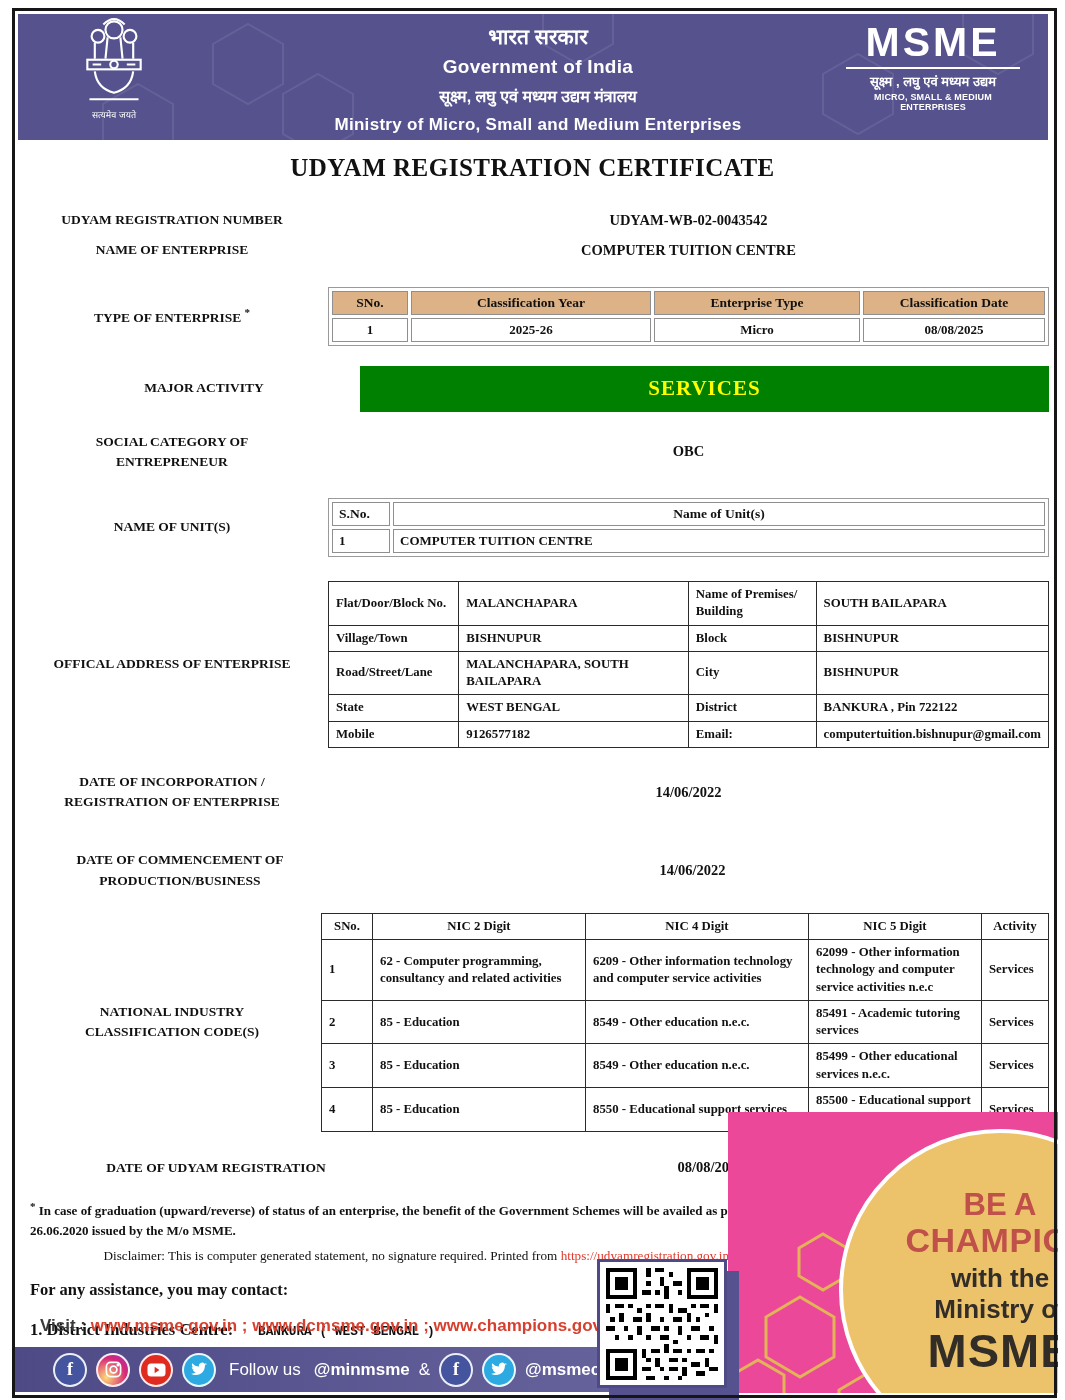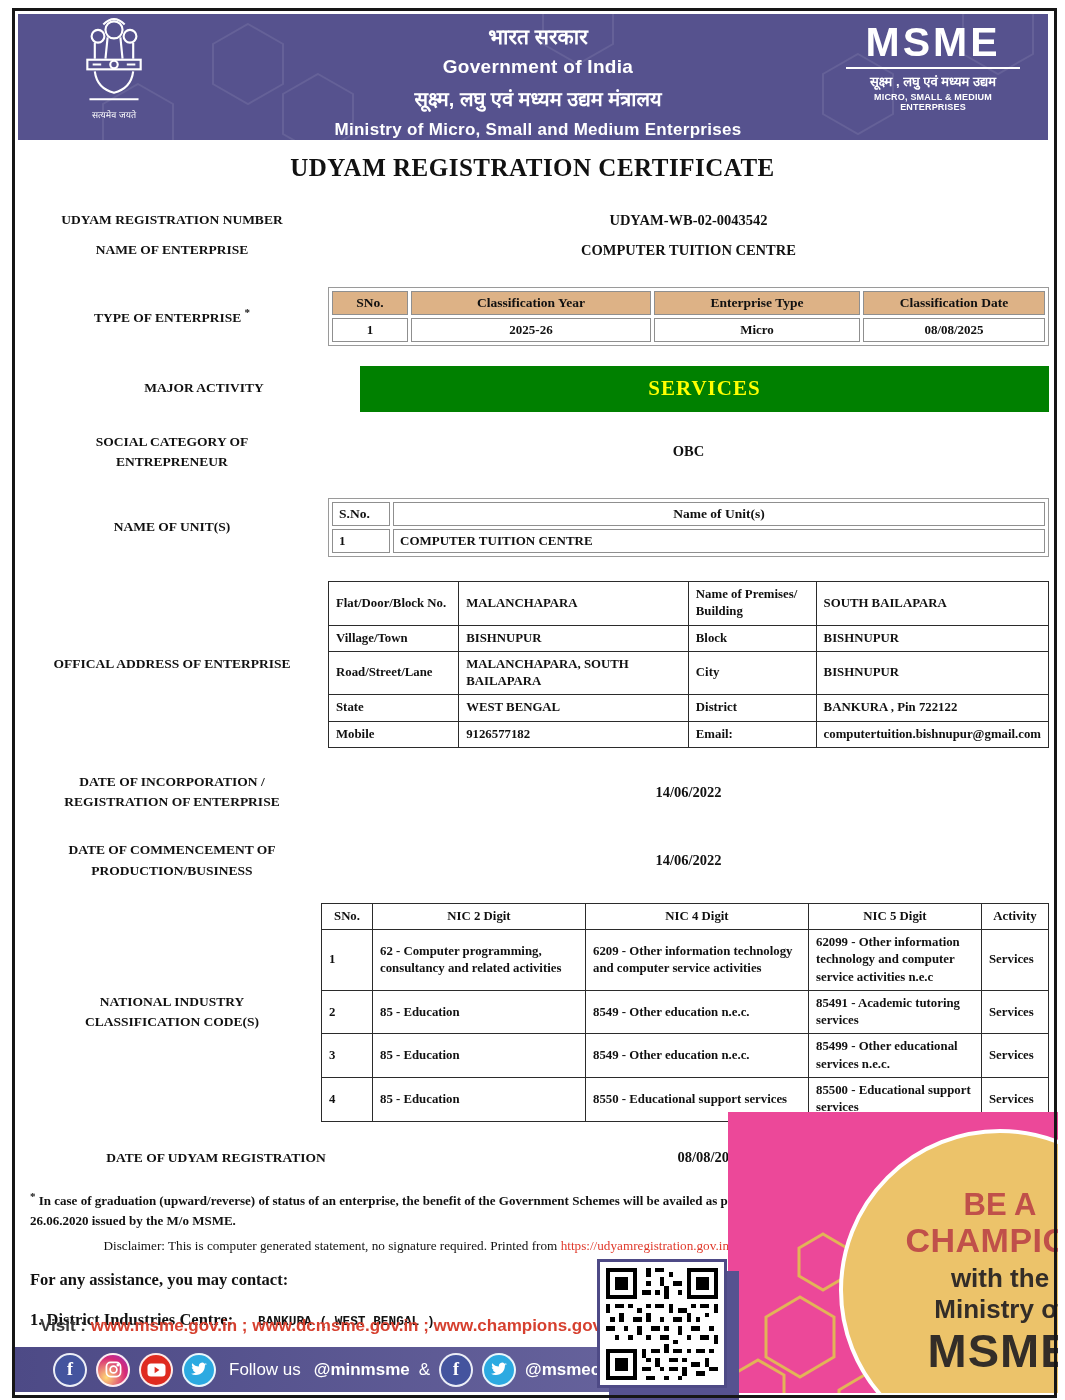--- a/index.html
+++ b/index.html
@@ -11,21 +11,21 @@
   
   .header{position:absolute;left:18px;top:14px;width:1030px;height:126px;background:#56528E;z-index:1;}
   .hexbg{position:absolute;inset:0;width:100%;height:100%;}
   .emblem{position:absolute;left:40px;top:2px;width:112px;height:122px;text-align:center;color:#fff;}
   .emblem svg{display:block;margin:0 auto;}
   .emblem .motto{font-family:"DejaVu Sans",sans-serif;font-size:9px;color:#fff;margin-top:-4px;}
   .h-center{position:absolute;left:255px;top:8px;width:530px;text-align:center;color:#fff;
             font-family:"Liberation Sans","DejaVu Sans",sans-serif;font-weight:bold;}
   .h-hi1{font-size:21px;}
   .h-en1{font-size:19px;margin-top:6px;letter-spacing:.3px;}
-  .h-hi2{font-size:20px;margin-top:7px;}
+  .h-hi2{font-size:16px;margin-top:7px;}
   .h-en2{font-size:17px;margin-top:8px;letter-spacing:.3px;}
   .msme-logo{position:absolute;right:26px;top:8px;width:178px;text-align:center;color:#fff;
              font-family:"Liberation Sans","DejaVu Sans",sans-serif;}
   .msme-acr{font-size:41px;font-weight:bold;letter-spacing:3px;line-height:1;}
   .msme-rule{border-top:2px solid #fff;margin:4px 2px 3px 2px;}
   .msme-hi{font-size:13px;font-weight:bold;}
   .msme-en{font-size:9px;font-weight:bold;margin-top:2px;letter-spacing:.2px;}
 
   
   .content{position:absolute;left:16px;top:146px;width:1033px;z-index:1;}
@@ -251,21 +251,21 @@
         </tbody>
           </table>
       </div>
     </div>
 
     <div class="row" style="margin-top:24px;">
       <div class="lab" style="padding:0 20px;box-sizing:border-box;">DATE OF INCORPORATION / REGISTRATION OF ENTERPRISE</div>
       <div class="val">14/06/2022</div>
     </div>
 
-    <div class="row" style="margin-top:28px;">
+    <div class="row" style="margin-top:38px;padding-left:8px;">
       <div class="lab" style="padding:0 20px;box-sizing:border-box;">DATE OF COMMENCEMENT OF PRODUCTION/BUSINESS</div>
       <div class="val">14/06/2022</div>
     </div>
 
     <div class="row" style="margin-top:22px;">
       <div class="lab" style="padding:0 50px;box-sizing:border-box;">NATIONAL INDUSTRY CLASSIFICATION CODE(S)</div>
       <div class="val-left" style="margin-left:-7px;">
         <table class="grid">
           <tbody>
               <tr>

